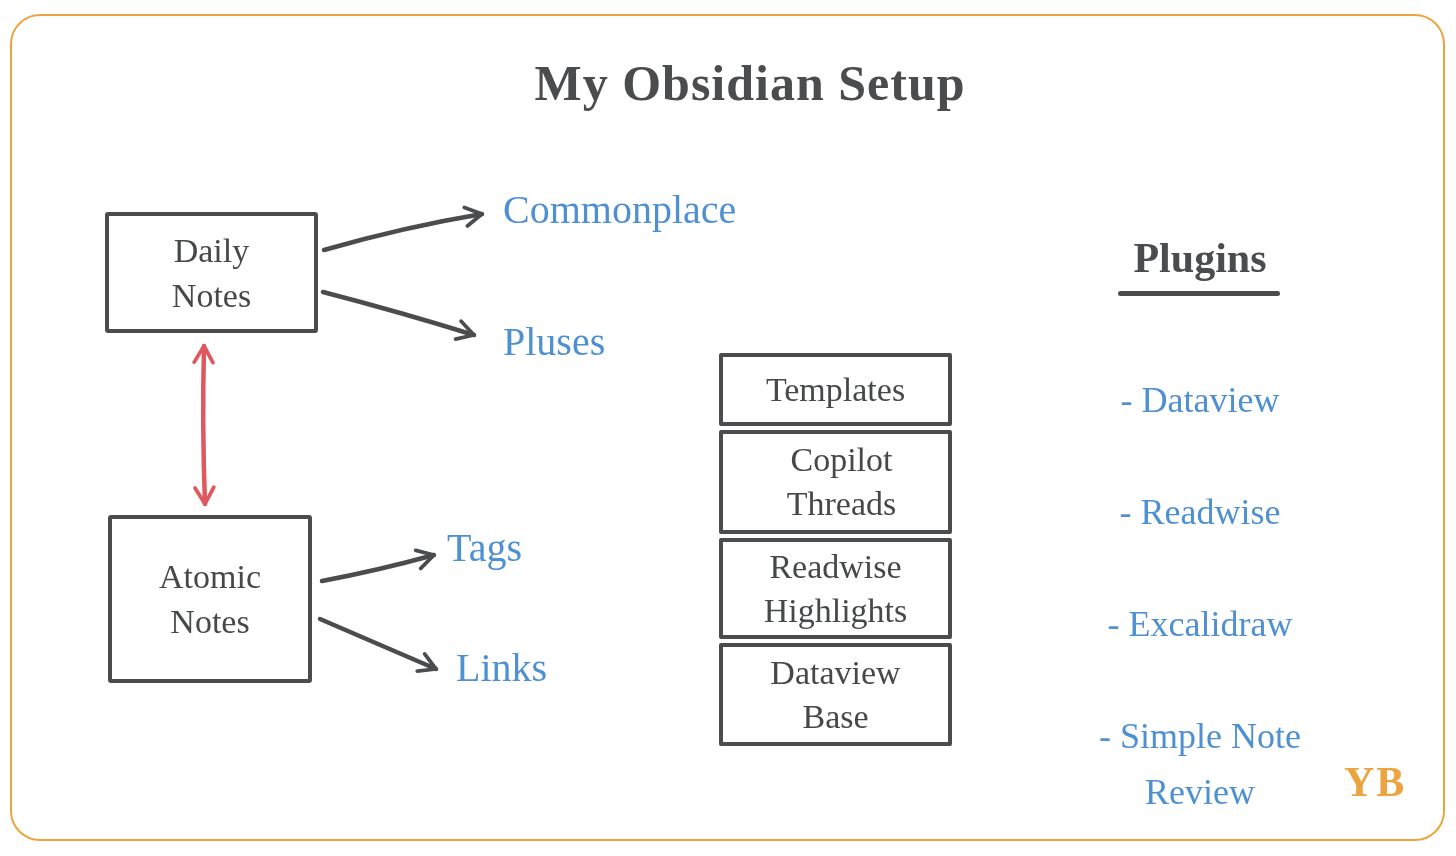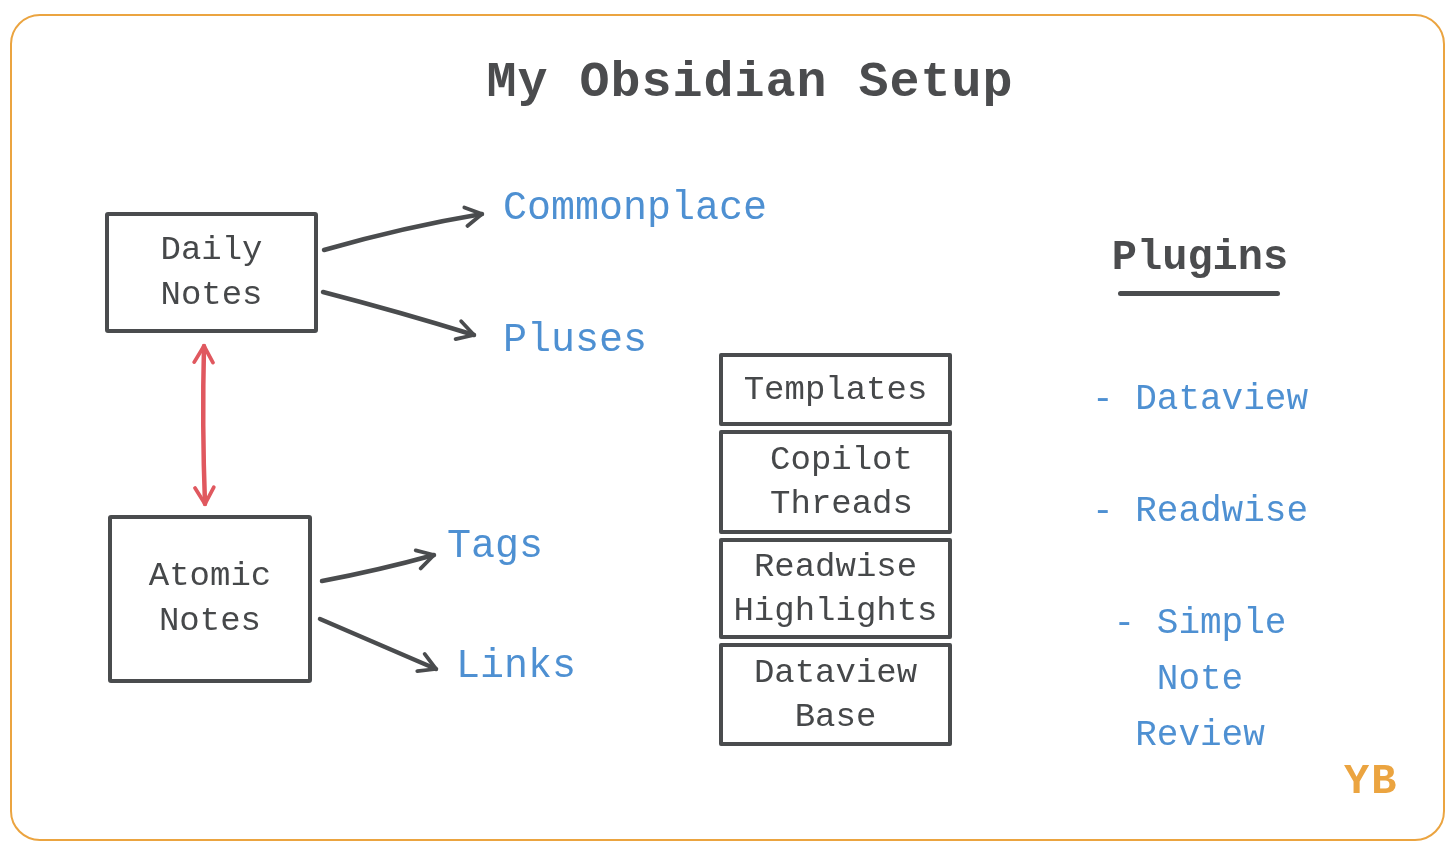--- a/index.html
+++ b/index.html
@@ -1,18 +1,18 @@
 <!DOCTYPE html>
 <html><head>
 <meta charset="utf-8">
 <style>
   html,body{margin:0;padding:0;background:#ffffff;}
   .canvas{
     position:relative;width:1456px;height:856px;background:#ffffff;overflow:hidden;
-    font-family:Liberation Mono, monospace;color:#47494c;
+    font-family:Liberation Serif, serif;color:#47494c;
   }
   .frame{
     position:absolute;left:10px;top:14px;width:1431px;height:823px;
     border:2.5px solid #eba440;border-radius:30px;pointer-events:none;
   }
   .title{
     position:absolute;top:54px;left:750px;transform:translateX(-50%);
     font-size:50px;font-weight:bold;letter-spacing:1px;color:#4b4c4e;margin:0;white-space:nowrap;
   }
   .node{
@@ -124,20 +124,23 @@
   <div class="plugins-heading">Plugins</div>
   <div class="plugins-underline"></div>
   <div class="plugins-list">
       <div class="plugin-item">
       <span>- Dataview</span>
     </div>
       <div class="plugin-item">
       <span>- Readwise</span>
     </div>
       <div class="plugin-item">
+      <span>- Excalidraw</span>
+    </div>
+      <div class="plugin-item">
       <span>- Simple Note
 Review</span>
     </div>
     </div>
 
   <div class="signature">YB</div>
 
 </div>
 
 </body></html>

